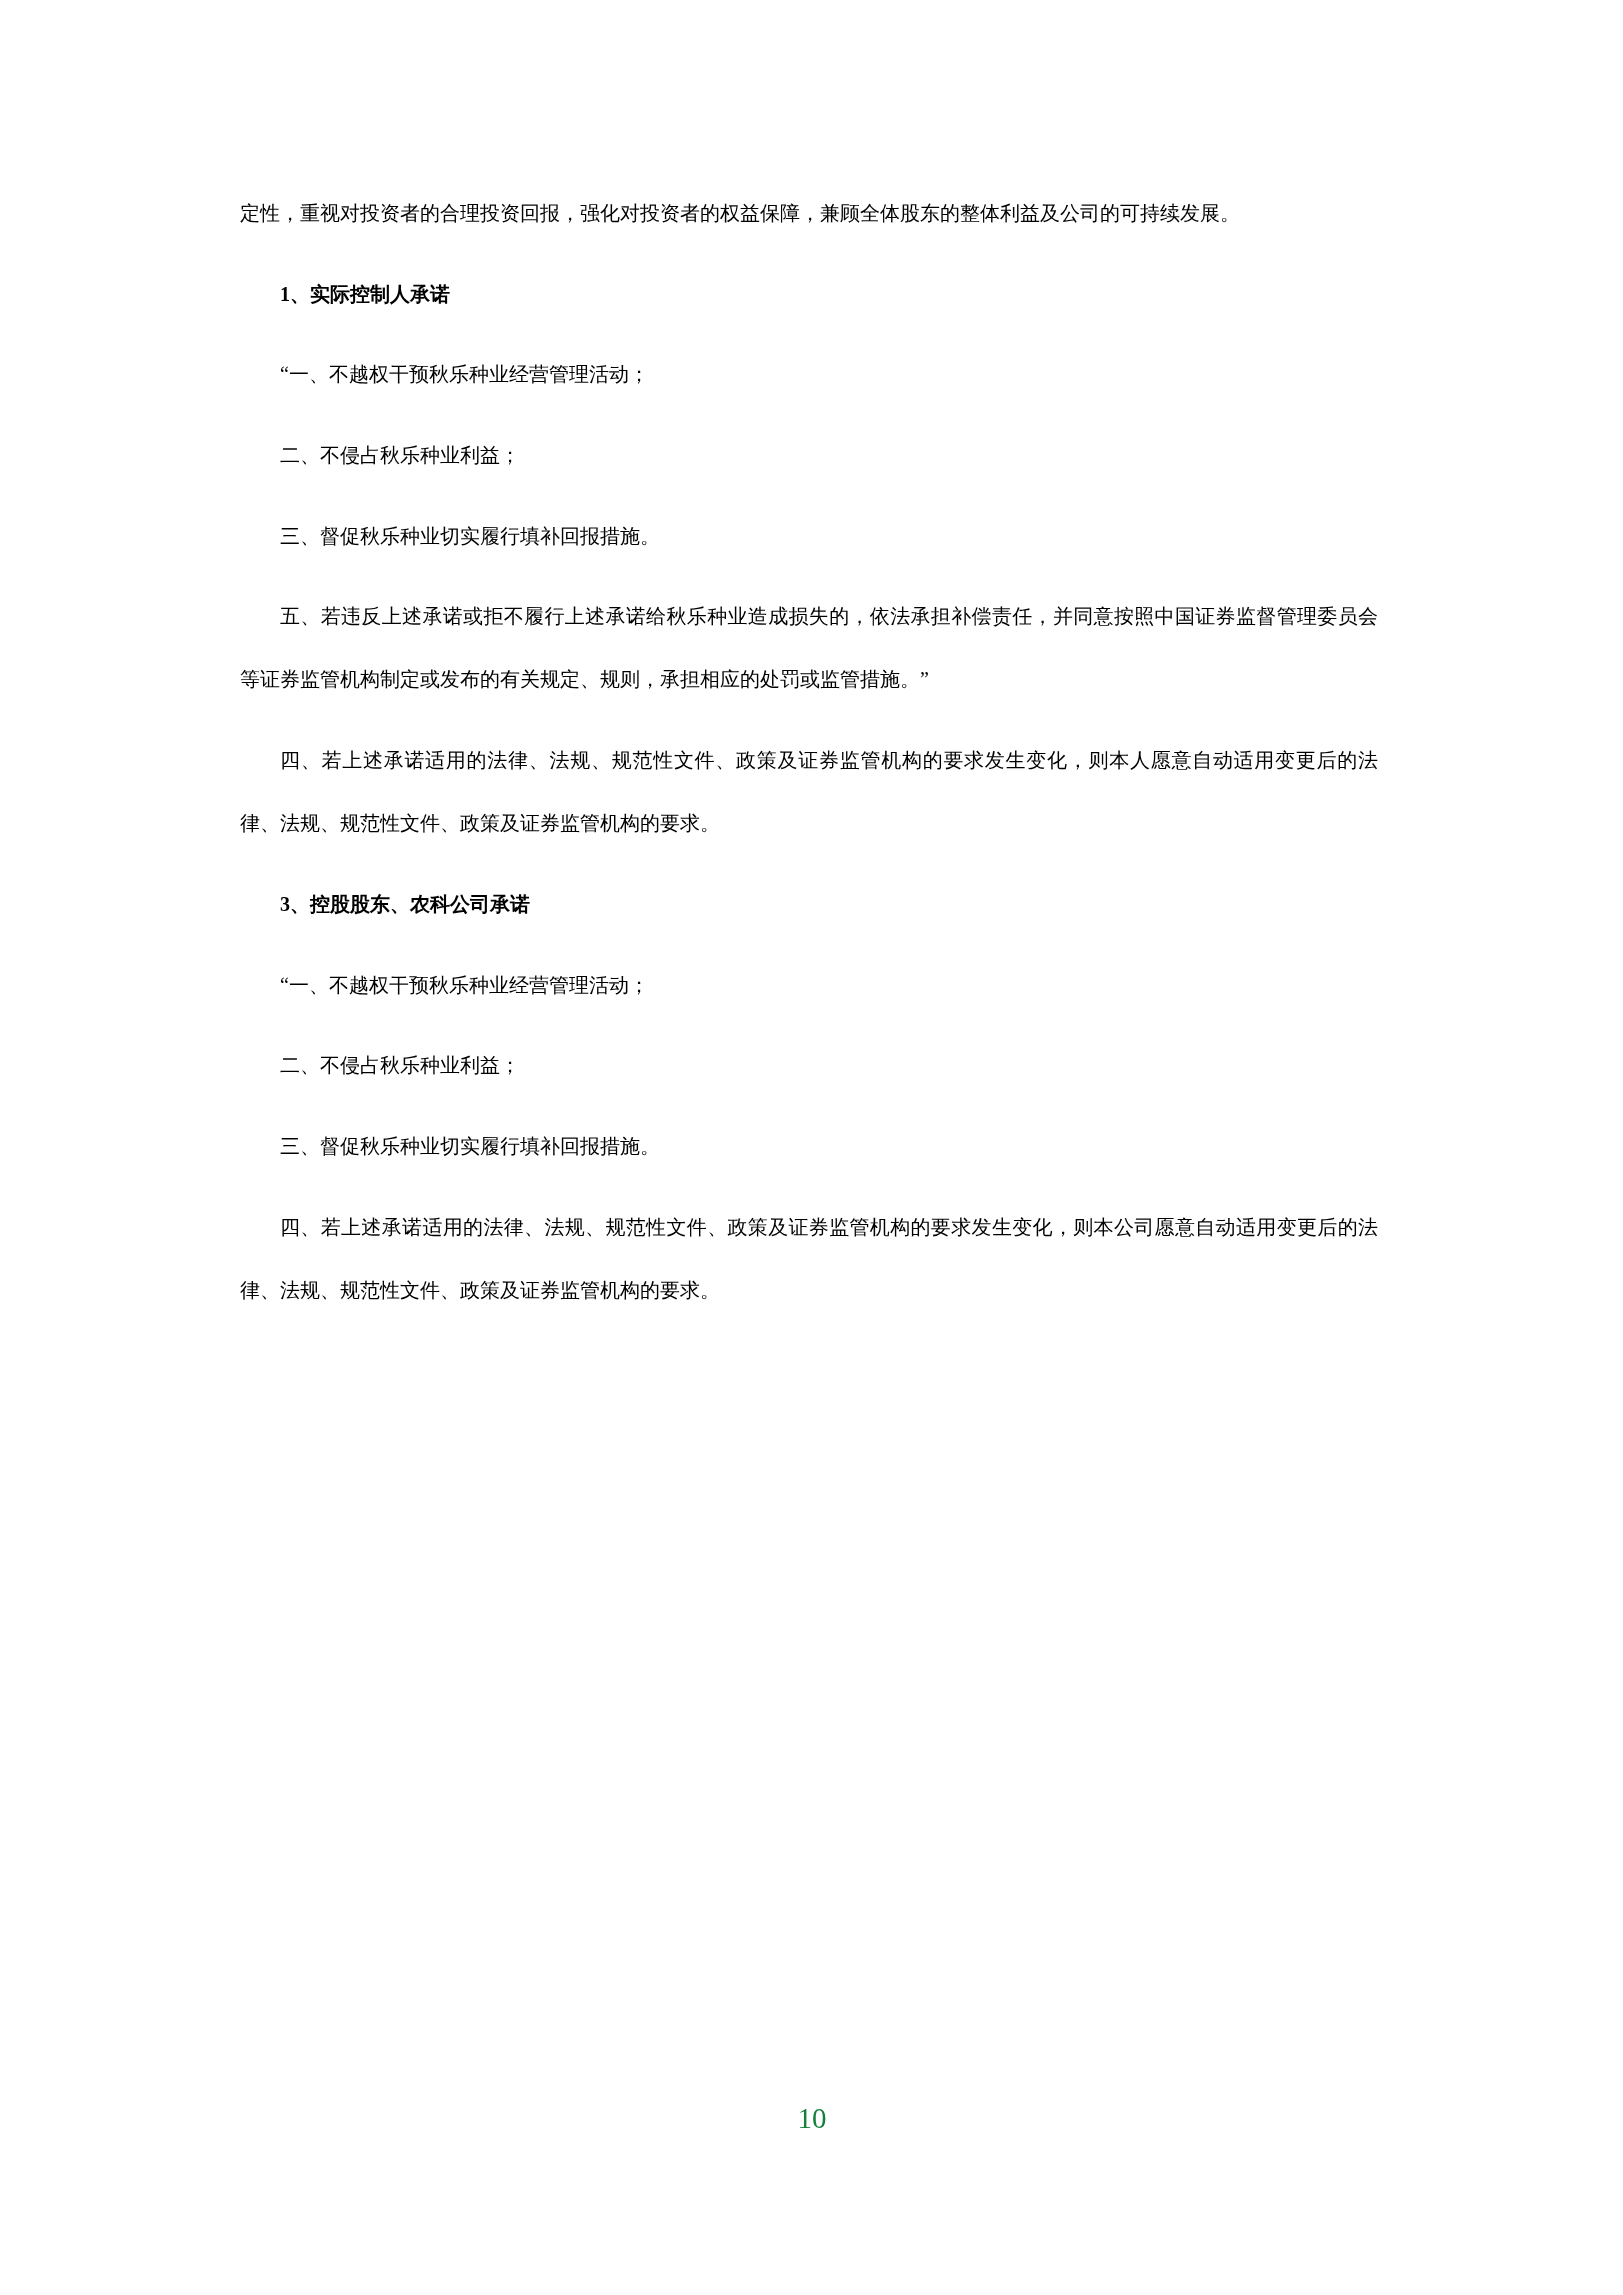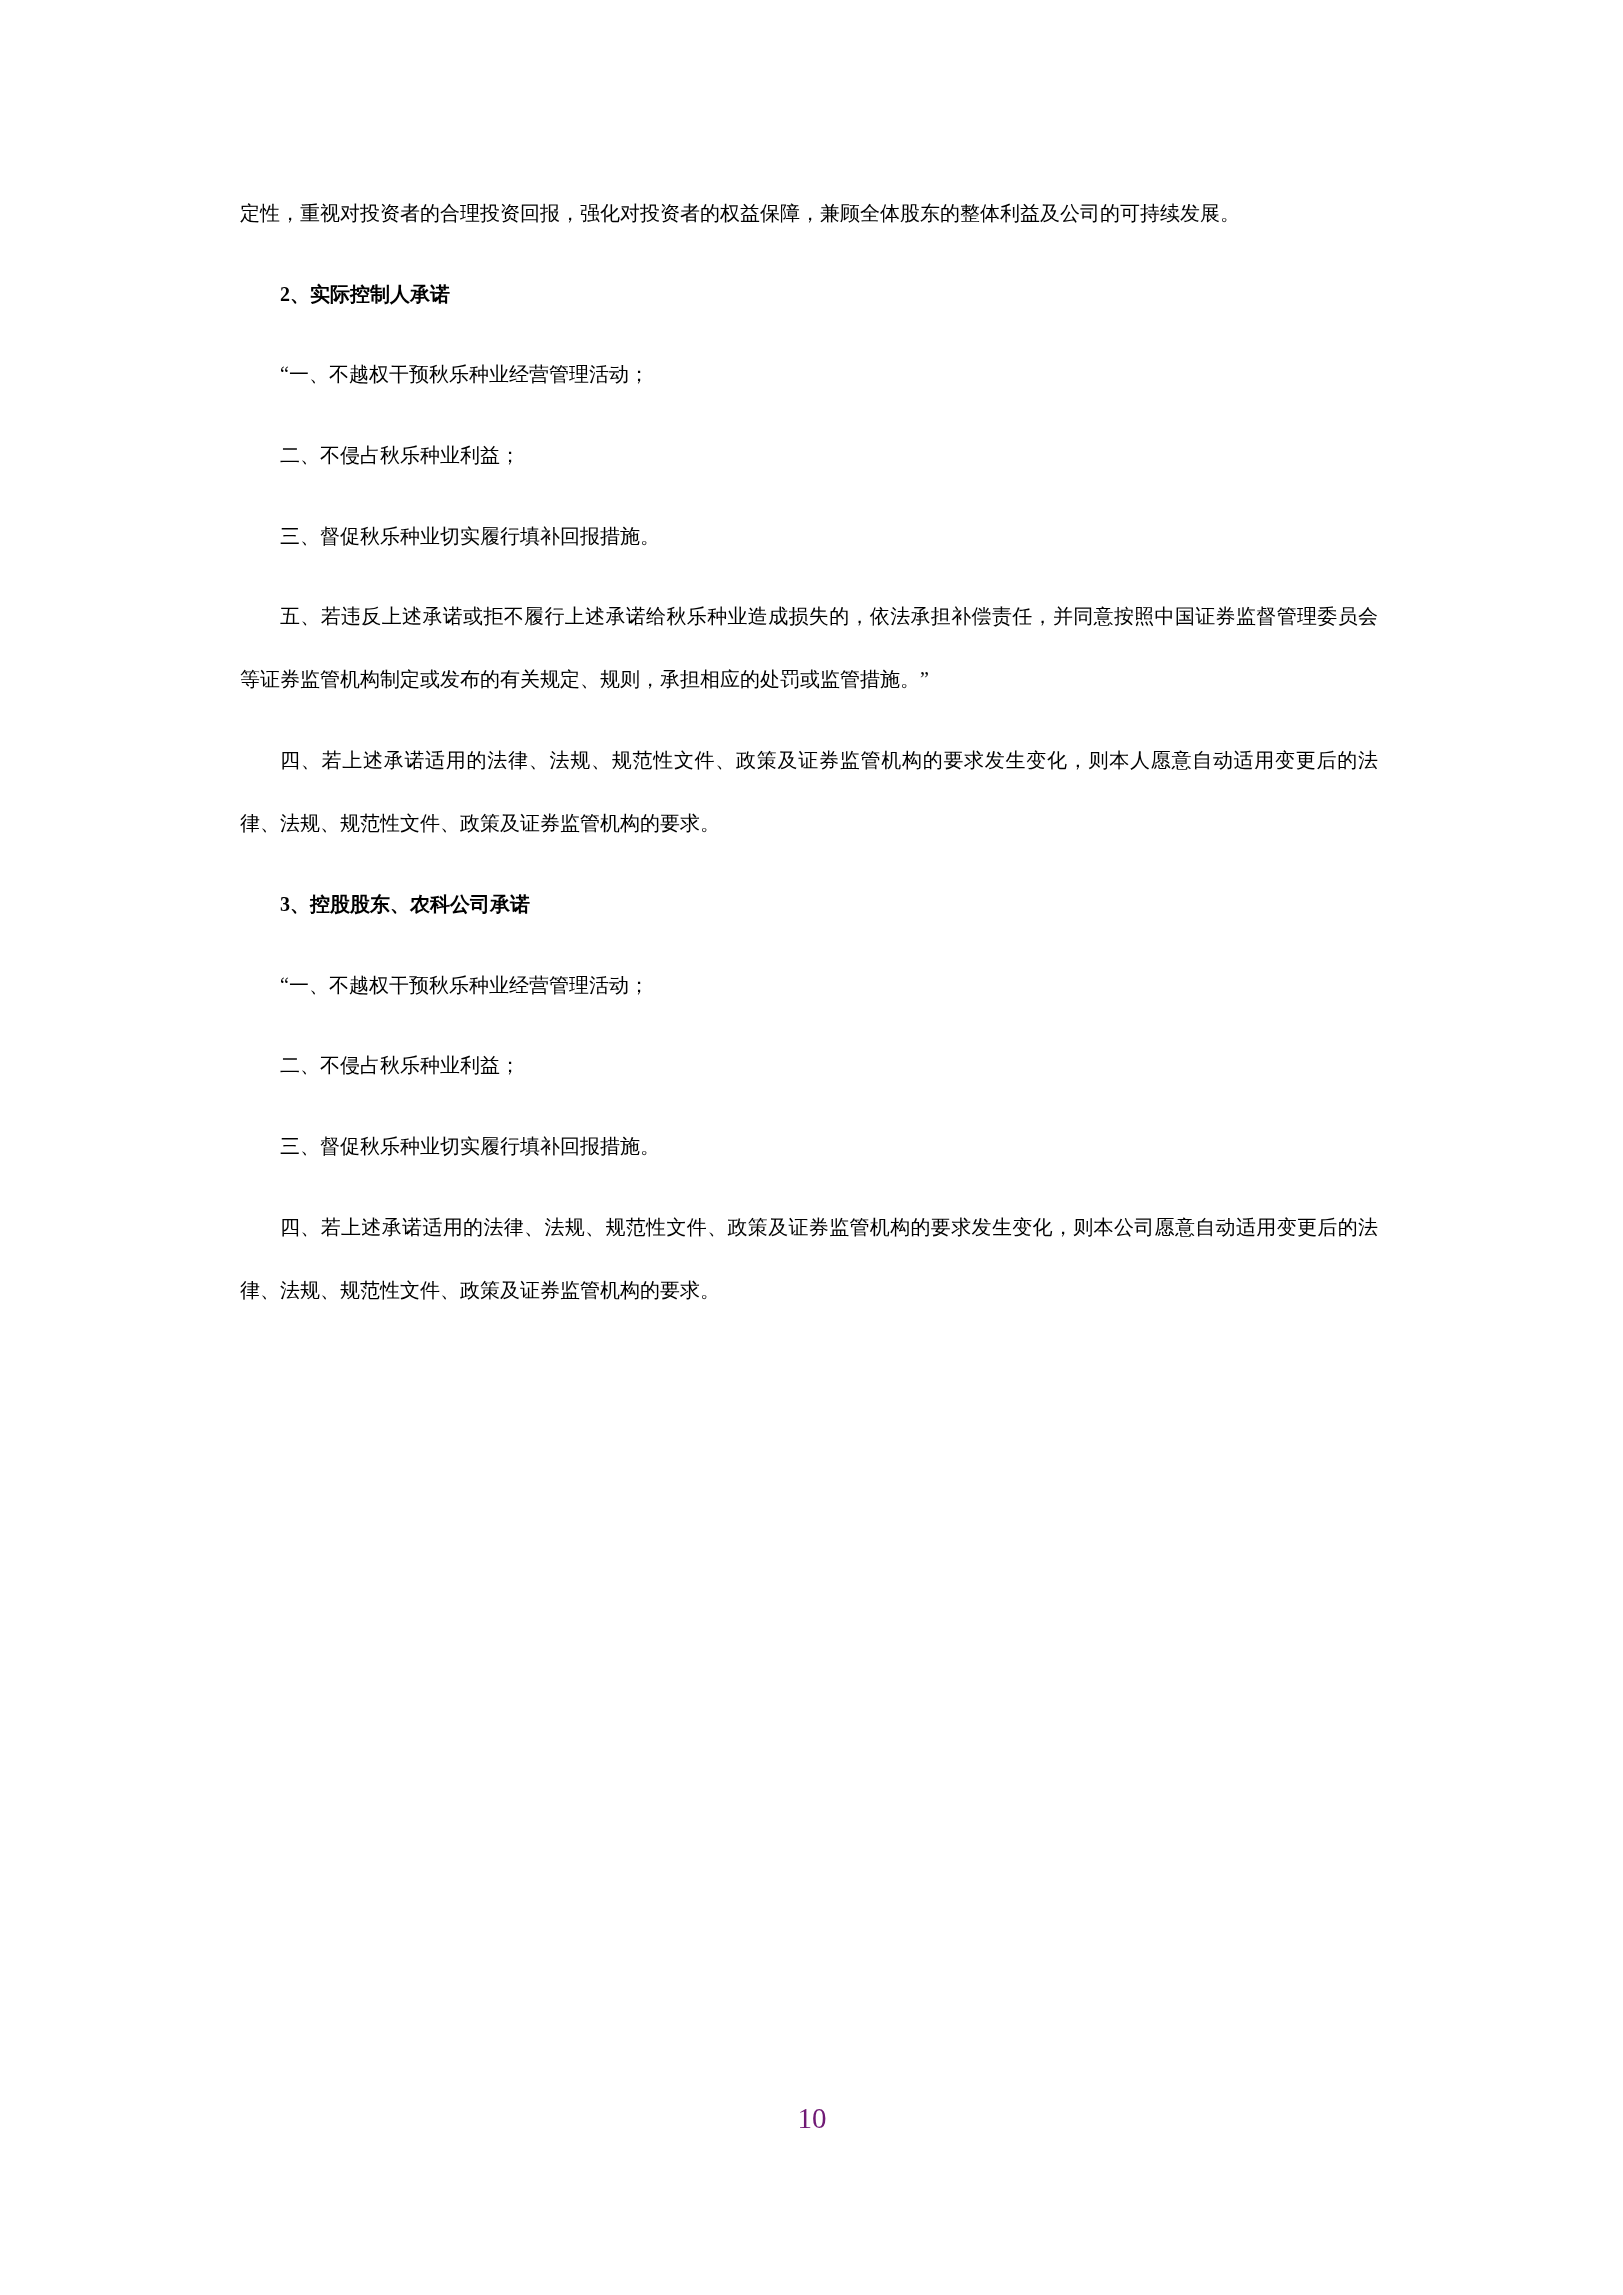--- a/index.html
+++ b/index.html
@@ -47,30 +47,30 @@
     text-align: left;
   }
   .page-number {
     position: absolute;
     left: 0;
     top: 2101px;
     width: 1624px;
     text-align: center;
     font-size: 29px;
     line-height: 34px;
-    color: #701a75;
+    color: #15803d;
   }
 </style>
 </head>
 <body>
 
 <div class="page">
   <div class="content">
     <p class="para">定性，重视对投资者的合理投资回报，强化对投资者的权益保障，兼顾全体股东的整体利益及公司的可持续发展。</p>
-    <p class="para indent heading">2、实际控制人承诺</p>
+    <p class="para indent heading">1、实际控制人承诺</p>
     <p class="para indent">“一、不越权干预秋乐种业经营管理活动；</p>
     <p class="para indent">二、不侵占秋乐种业利益；</p>
     <p class="para indent">三、督促秋乐种业切实履行填补回报措施。</p>
     <p class="para indent">五、若违反上述承诺或拒不履行上述承诺给秋乐种业造成损失的，依法承担补偿责任，并同意按照中国证券监督管理委员会等证券监管机构制定或发布的有关规定、规则，承担相应的处罚或监管措施。”</p>
     <p class="para indent">四、若上述承诺适用的法律、法规、规范性文件、政策及证券监管机构的要求发生变化，则本人愿意自动适用变更后的法律、法规、规范性文件、政策及证券监管机构的要求。</p>
     <p class="para indent heading">3、控股股东、农科公司承诺</p>
     <p class="para indent">“一、不越权干预秋乐种业经营管理活动；</p>
     <p class="para indent">二、不侵占秋乐种业利益；</p>
     <p class="para indent">三、督促秋乐种业切实履行填补回报措施。</p>
     <p class="para indent">四、若上述承诺适用的法律、法规、规范性文件、政策及证券监管机构的要求发生变化，则本公司愿意自动适用变更后的法律、法规、规范性文件、政策及证券监管机构的要求。</p>

